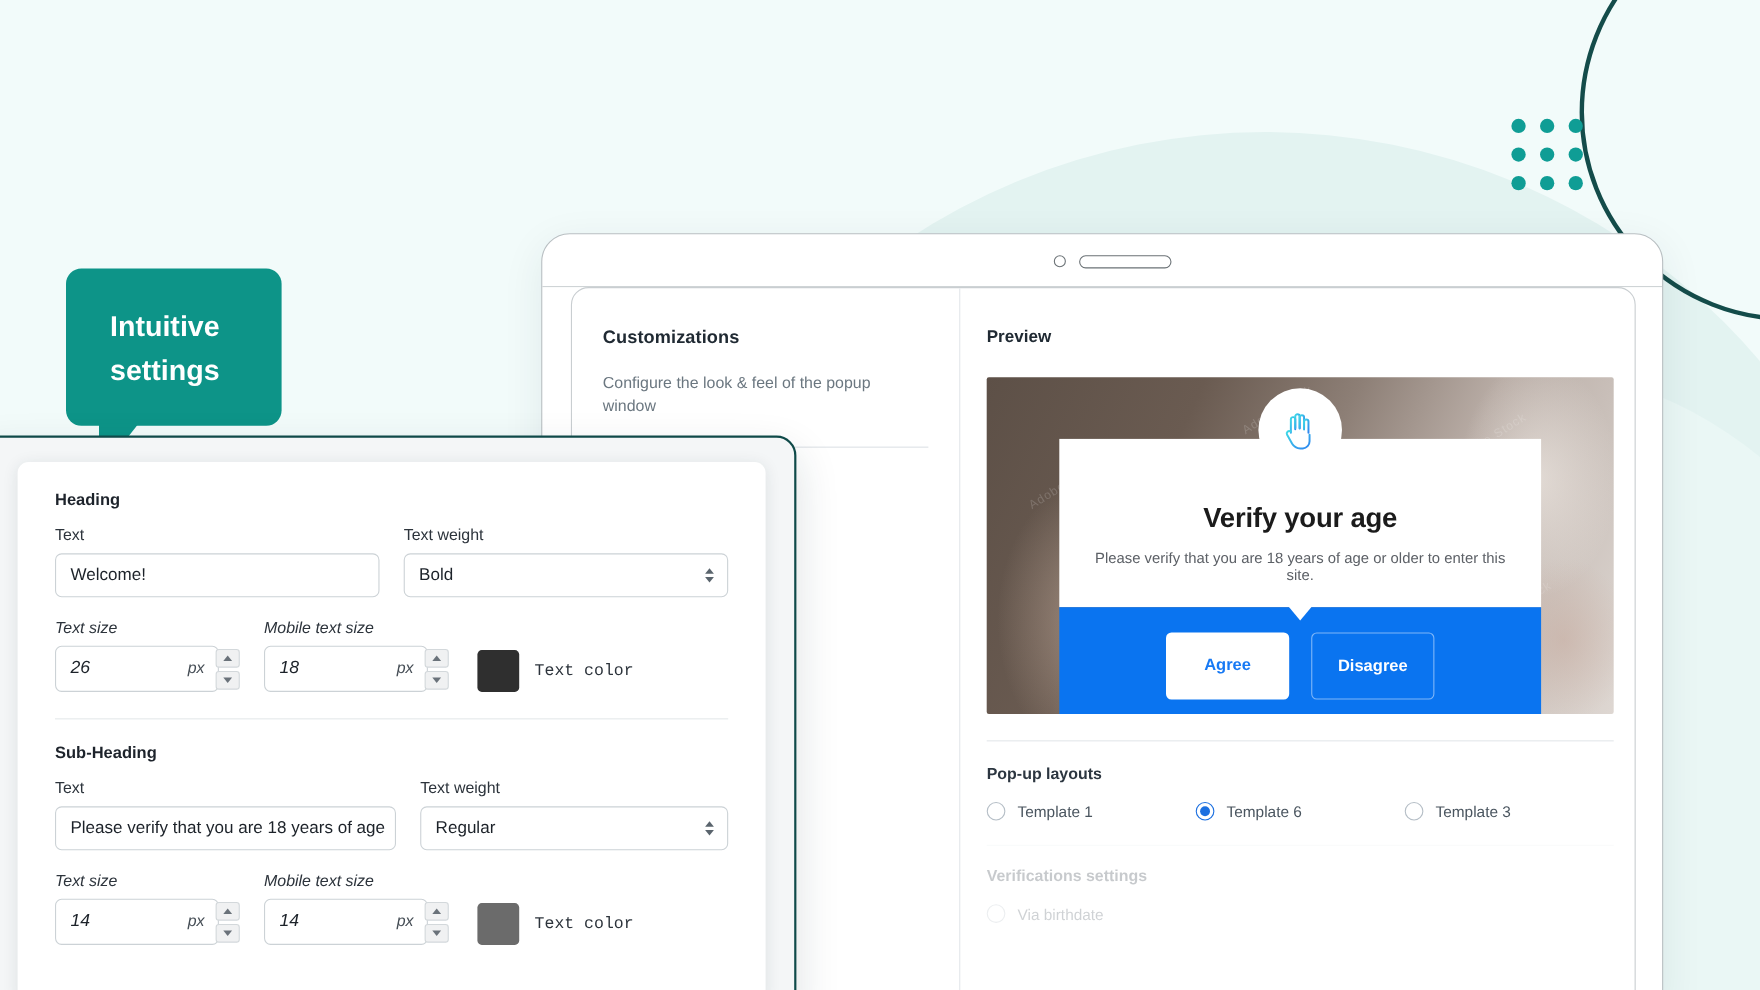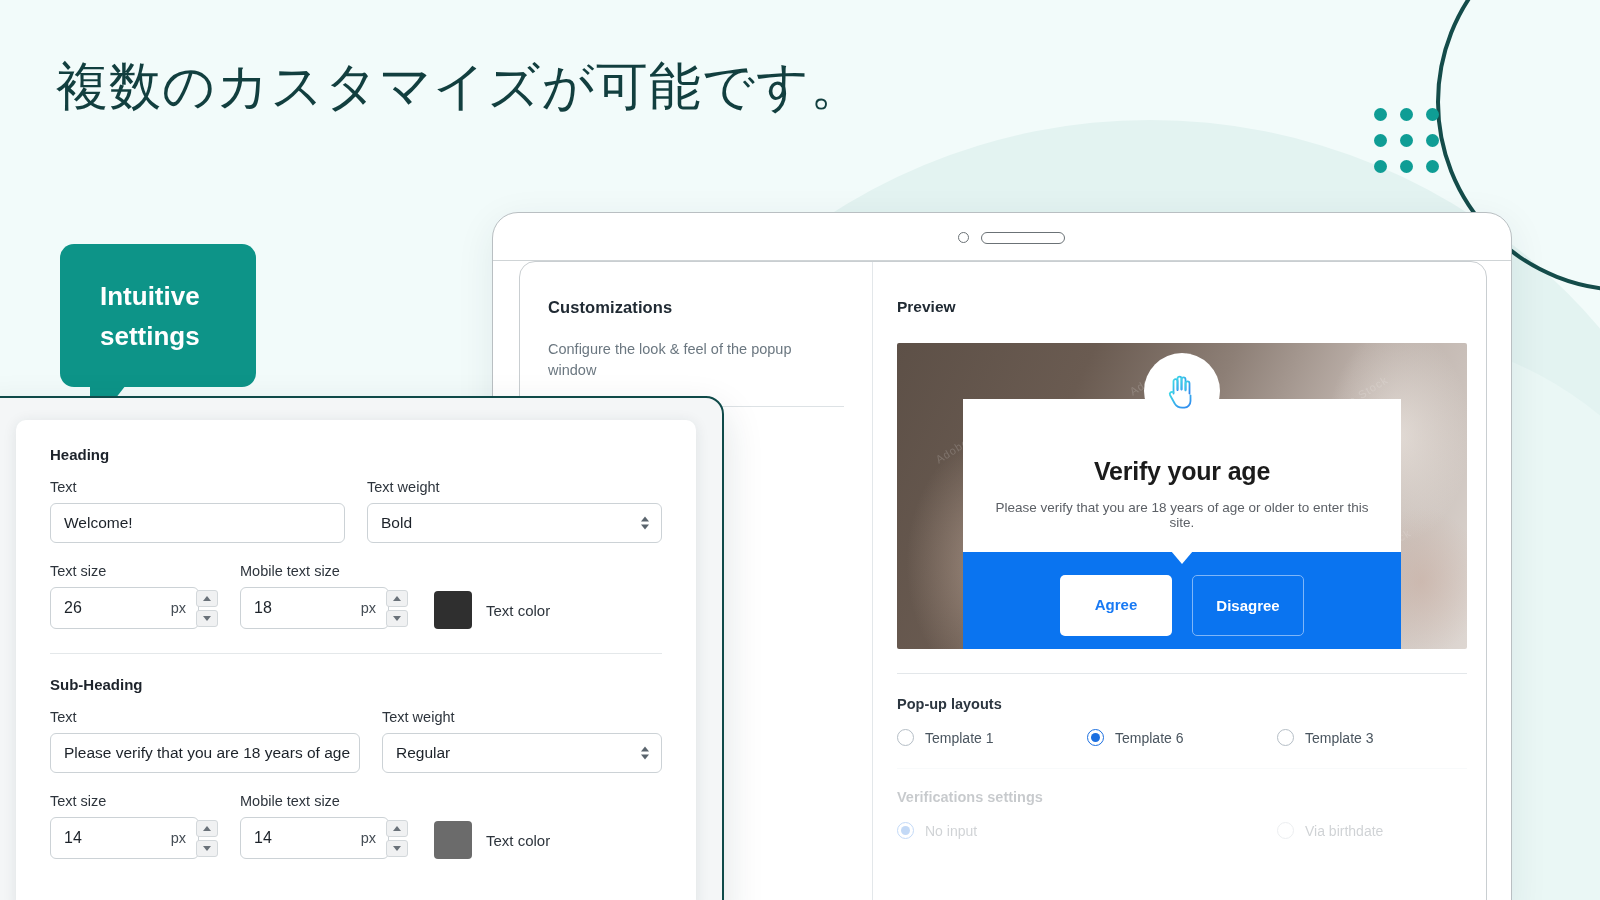--- a/index.html
+++ b/index.html
@@ -340,21 +340,21 @@
     display: flex; flex-direction: column; gap: 3px;
   }
   .select .caret i {
     display: block; width: 0; height: 0;
     border-left: 4.5px solid transparent;
     border-right: 4.5px solid transparent;
   }
   .select .caret i.up { border-bottom: 5px solid #5a646d; }
   .select .caret i.dn { border-top: 5px solid #5a646d; }
 
-  .size-field { width: 168px; margin-right: 22px; }
+  .size-field { width: 168px; margin-right: 22px; font-style: italic; }
   .num-wrap { display: flex; align-items: stretch; }
   .num-input {
     position: relative;
     width: 168px; height: 42px;
     border: 1px solid #ccd2d6;
     border-radius: 6px;
     background: #fff;
     display: flex; align-items: center;
     padding: 0 13px;
     font-size: 16px; color: #1c2229;
@@ -383,21 +383,21 @@
     border-right: 4px solid transparent;
   }
   .step-btn.up i { border-bottom: 5px solid #6a727a; }
   .step-btn.dn i { border-top: 5px solid #6a727a; }
 
   .swatch-wrap { display: flex; align-items: center; gap: 14px; margin-left: 4px; }
   .swatch {
     width: 38px; height: 38px;
     border-radius: 4px;
   }
-  .swatch-label { font-size: 15px; color: #2d343c; }
+  .swatch-label { font-size: 15px; color: #2d343c; font-family: Liberation Mono, monospace; }
 
   .card-divider {
     margin: 24px 0 0 0;
     border-top: 1px solid #e4e8ea;
   }
   .grp2 { margin-top: 22px; }
 </style>
 </head>
 <body>
 
@@ -411,21 +411,20 @@
       <i></i>
       <i></i>
       <i></i>
       <i></i>
       <i></i>
       <i></i>
       <i></i>
       <i></i>
   </div>
 
-  <div id="headline">複数のカスタマイズが可能です。</div>
 
   <div id="bubble-wrap">
     <div id="bubble">
       <div>Intuitive</div>
       <div>settings</div>
     </div>
     <div id="bubble-tail"></div>
   </div>
 
   <div id="tablet">
@@ -498,24 +497,20 @@
             <div class="radio-item">
               <span class="radio"></span>
               <span>Template 3</span>
             </div>
           </div>
         </div>
 
         <div id="verif-sec">
           <div class="sec-label">Verifications settings</div>
           <div class="radio-row">
-            <div class="radio-item" style="width:380px">
-              <span class="radio on"></span>
-              <span>No input</span>
-            </div>
             <div class="radio-item">
               <span class="radio"></span>
               <span>Via birthdate</span>
             </div>
           </div>
         </div>
 
       </div>
     </div>
   </div>

